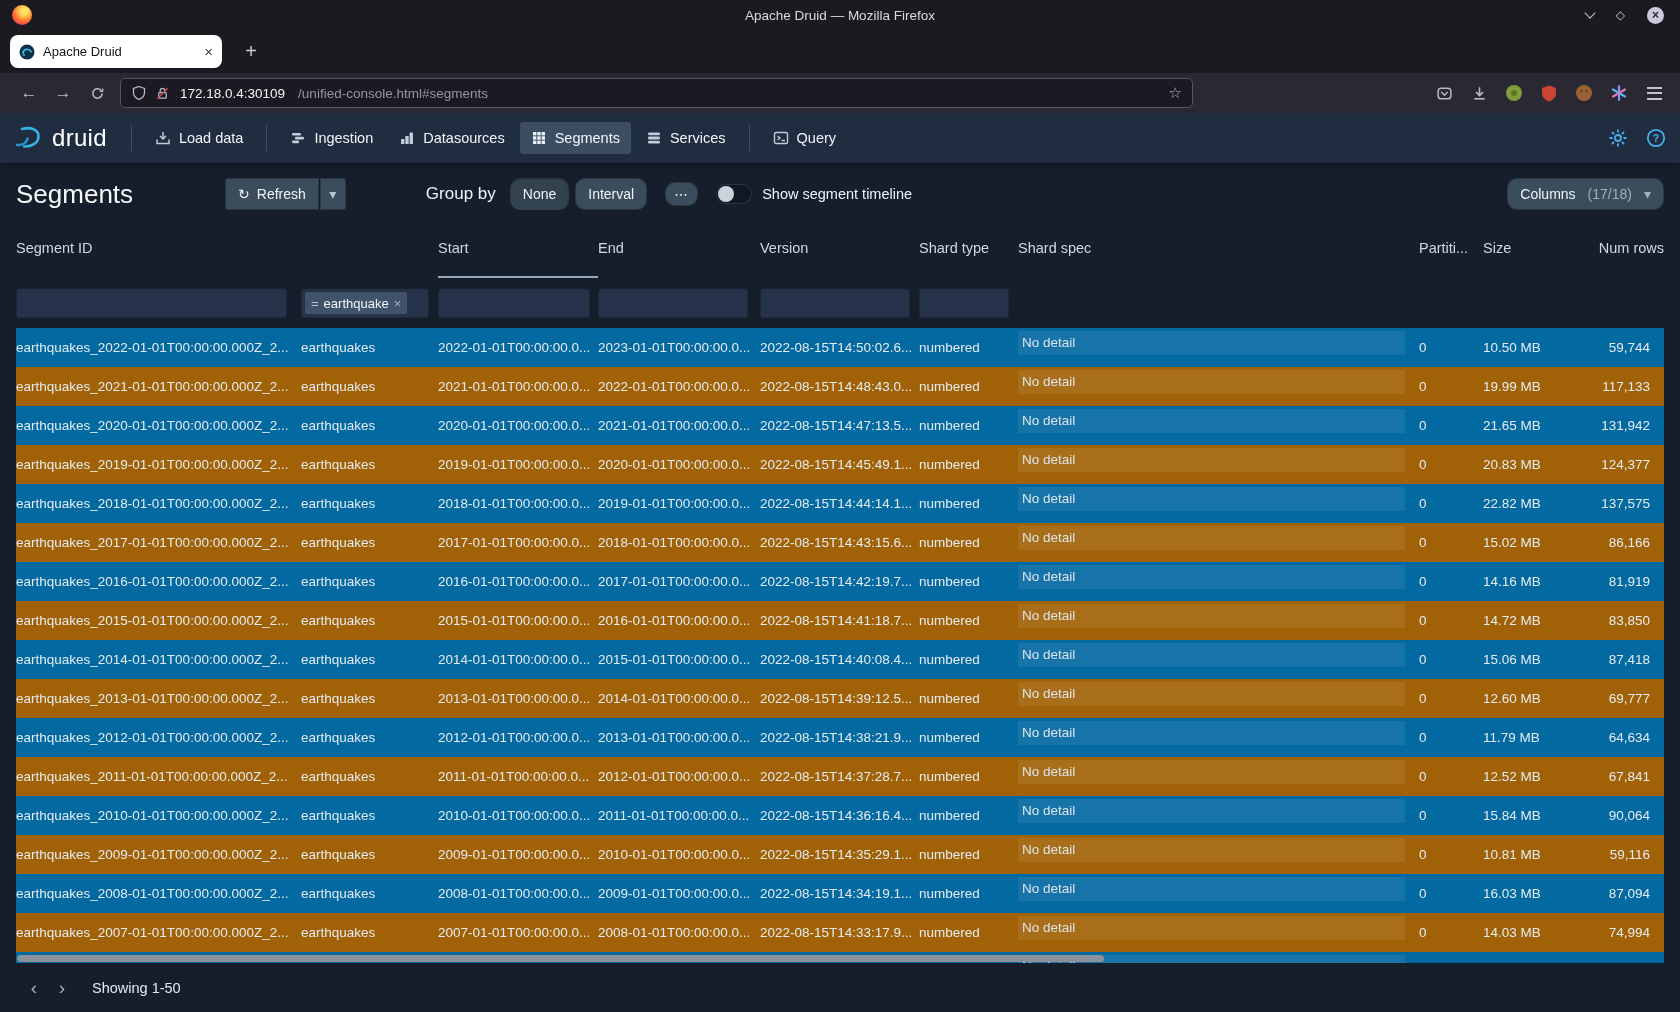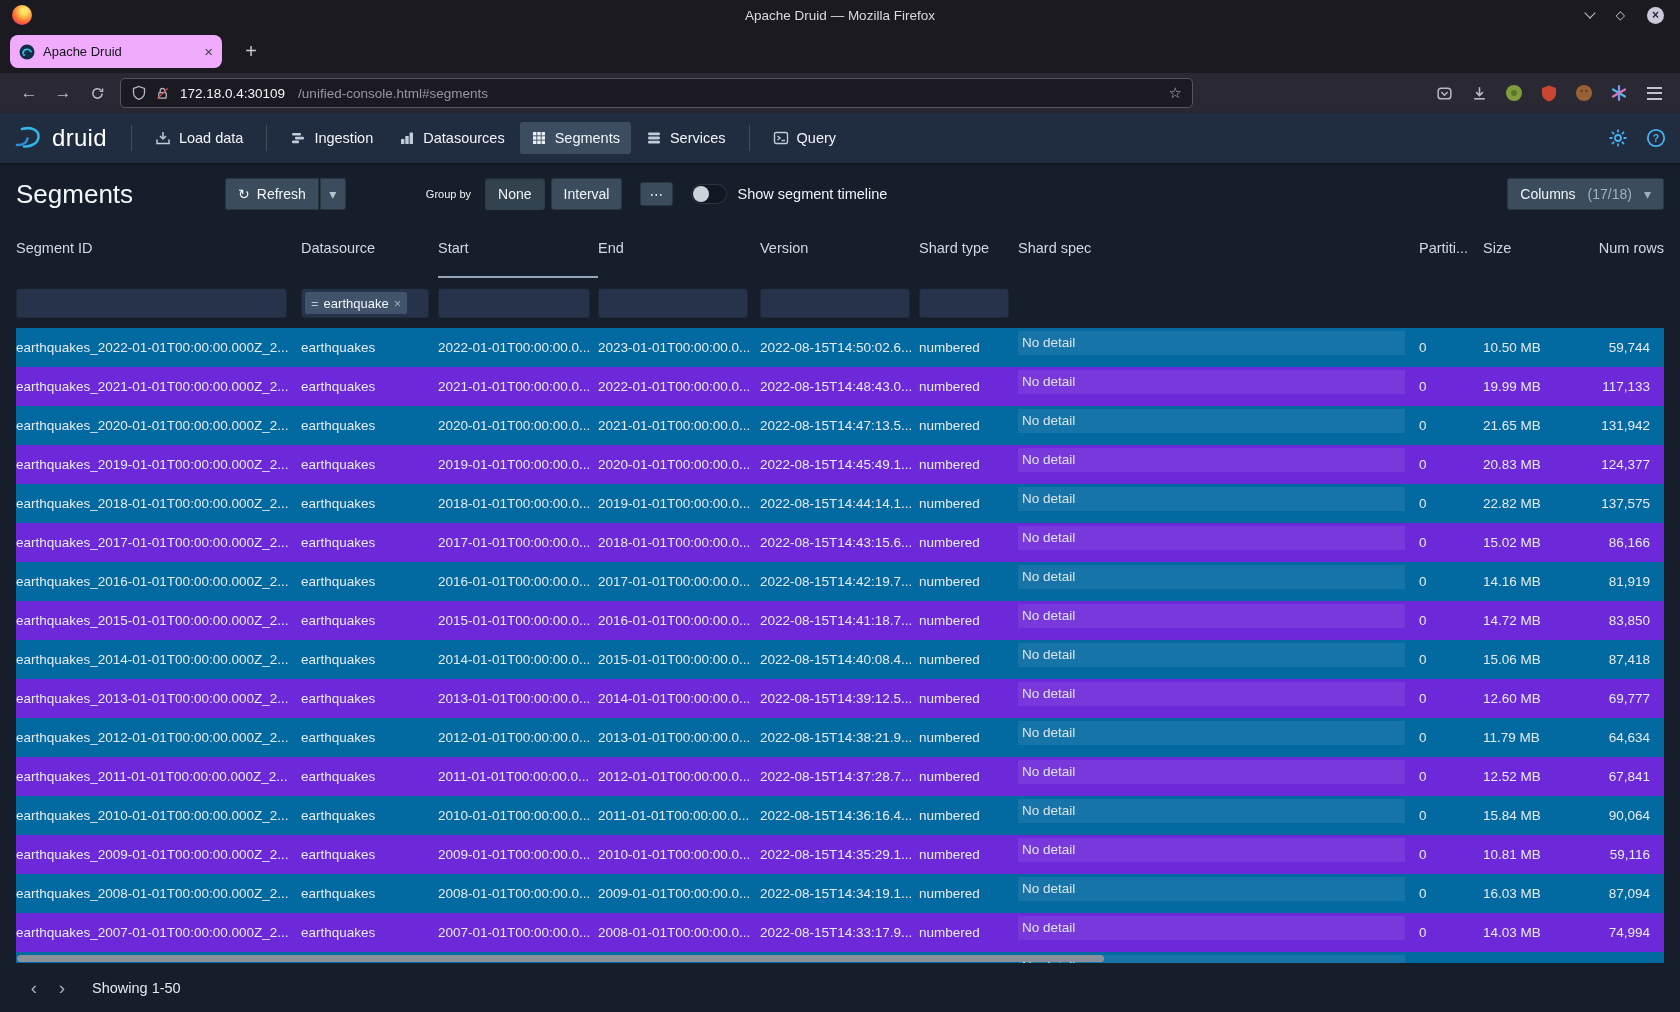--- a/index.html
+++ b/index.html
@@ -13,21 +13,21 @@
              background:radial-gradient(circle at 62% 30%, #ffe268 0 16%, #ffb347 34%, #ff6d2e 58%, #e0316e 84%, #a52a9e 100%); }
   .win-title { flex:1; text-align:center; color:#dadae2; font-size:13.5px; }
   .win-ctrls { position:absolute; right:16px; top:0; height:30px; display:flex; gap:22px; align-items:center; }
   .wc { display:flex; align-items:center; justify-content:center; color:#c4c3cd; }
   .chev { width:8px; height:8px; border-right:1.8px solid #c4c3cd; border-bottom:1.8px solid #c4c3cd; transform:rotate(45deg); margin-top:-4px; }
   .diamond { font-size:12px; line-height:1; }
   .close-circle { width:17px; height:17px; border-radius:50%; background:#cbc9da; color:#27263a; font-size:12px; font-weight:bold; }
 
   
   .tabbar { height:43px; background:#1b1a21; display:flex; align-items:center; padding:0 10px; }
-  .tab { width:212px; height:33px; background:#f0abfc; border-radius:8px; display:flex; align-items:center; padding:8px 9px; gap:8px; }
+  .tab { width:212px; height:33px; background:#ffffff; border-radius:8px; display:flex; align-items:center; padding:8px 9px; gap:8px; }
   .tab-title { flex:1; font-size:13px; color:#15141a; white-space:nowrap; overflow:hidden; }
   .tab-close { color:#44434e; font-size:15px; line-height:1; }
   .newtab { color:#c9c8d2; font-size:20px; margin-left:14px; width:30px; text-align:center; }
 
   
   .fftoolbar { height:40px; background:#2a2933; display:flex; align-items:center; padding:0 12px; }
   .nav-btn { width:34px; height:32px; display:flex; align-items:center; justify-content:center; color:#bcbbc6; font-size:17px; }
   .urlbar { width:1073px; height:30px; margin-left:6px; background:#1b1a22; border:1px solid #55545f; border-radius:5px;
             display:flex; align-items:center; padding:0 10px; }
   .url-text { margin-left:10px; font-size:13.5px; white-space:nowrap; overflow:hidden; }
@@ -47,27 +47,27 @@
   .brand-text { color:#ffffff; font-size:24px; font-weight:500; letter-spacing:.3px; }
   .dnav-sep { width:1px; height:26px; background:rgba(255,255,255,.16); margin:0 10px; }
   .dnav-item { display:flex; align-items:center; gap:8px; padding:8px 11px; border-radius:3px;
                color:#f1f5f8; font-size:14.5px; margin:0 2px;text-align:right; }
   .dnav-item.active { background:#3d4d61; }
   .dnav-right { margin-left:auto; display:flex; gap:18px; align-items:center; }
 
   
   .phead { height:62px; display:flex; align-items:center; padding:0 16px; }
   .page-title { font-size:26px; color:#f5f8fa; font-weight:400; }
-  .btn { height:32px; background:#3b4d5c; color:#f0f4f8; border:none; border-radius:3px; font-size:14px;
+  .btn { height:32px; background:#3b4d5c; color:#f0f4f8; border:none; border-radius:10px; font-size:14px;
          display:flex; align-items:center; gap:7px; padding:0 13px;
          box-shadow:inset 0 0 0 1px rgba(16,22,26,.4); font-family:inherit; }
   .refresh-split { display:flex; margin-left:92px; }
   .refresh-main { border-radius:3px 0 0 3px; }
   .refresh-caret { width:26px; padding:0; justify-content:center; border-radius:0 3px 3px 0; margin-left:1px; color:#b7c5d1; }
-  .group-label { color:#f0f4f8; font-size:11px; margin-left:80px; margin-right:14px; }
+  .group-label { color:#f0f4f8; font-size:17px; margin-left:80px; margin-right:14px; }
   .btn.group-active { background:#32424f; box-shadow:inset 0 1px 2px rgba(0,0,0,.35); }
   .btn + .btn.gb { margin-left:6px; }
   .btn-more { height:24px; padding:0 9px; margin-left:18px; font-size:14px; letter-spacing:1px; }
   .switch { margin-left:18px; width:36px; height:20px; border-radius:10px; background:#101824;
             box-shadow:inset 0 0 0 1px rgba(255,255,255,.12); position:relative; }
   .switch .knob { position:absolute; left:2px; top:2px; width:16px; height:16px; border-radius:50%; background:#c9d3dc; }
   .switch-label { margin-left:10px; color:#f0f4f8; font-size:14.5px; }
   .columns-btn { margin-left:auto;gap:12px; }
   .muted { color:#9fb0bf; }
 
@@ -89,21 +89,21 @@
   .f3{left:582px;width:150px} .f4{left:744px;width:150px} .f5{left:903px;width:90px}
   .filter-box { display:flex; align-items:center; padding:0 4px; }
   .chip { display:flex; align-items:center; gap:5px; background:#41536a; border-radius:2px;
           height:22px; padding:0 6px; font-size:13px; color:#f2f6f9; }
   .chip .op { color:#bac8d4; }
   .chip .x { color:#9fb0c0; }
 
   .tbody { height:635px; overflow:hidden; position:relative; padding:0 16px; }
   .trow { position:relative; height:39px; width:1648px; }
   .r-light { background:#0369a1; }
-  .r-dark { background:#6d28d9; }
+  .r-dark { background:#a16207; }
   .cell { position:absolute; top:0; height:100%; line-height:39px; font-size:13.5px; color:#e6ecf2;
           white-space:nowrap; overflow:hidden; padding-right:14px; }
   .spec-chip { margin-top:3px; height:24px; line-height:24px; background:rgba(255,255,255,.08);
                width:100%; padding-left:4px; color:#dde5ec; }
   .hscroll { position:absolute; left:17px; top:627px; width:1087px; height:7px; border-radius:4px; background:#8b919b; z-index:3; }
 
   
   .pfoot { height:49px; display:flex; align-items:center; padding-left:20px; }
   .pg-btn { width:28px; height:28px; display:flex; align-items:center; justify-content:center;
             color:#a6b1bd; font-size:19px; }
@@ -325,21 +325,20 @@
     <span class="switch-label">Show segment timeline</span>
     <button class="btn columns-btn">
       <span>Columns</span>
       <span class="muted">(17/18)</span>
       <span class="muted">▾</span>
     </button>
   </div>
 
   <div class="thead">
     <div class="hcell c0">Segment ID</div>
-    <div class="hcell c1">Datasource</div>
     <div class="hcell c3">End</div>
     <div class="hcell c2 sorted">Start</div>
     <div class="hcell c4">Version</div>
     <div class="hcell c5">Shard type</div>
     <div class="hcell c6">Shard spec</div>
     <div class="hcell c7">Partiti...</div>
     <div class="hcell c8">Size</div>
     <div class="hcell c9">Num rows</div>
   </div>
 

